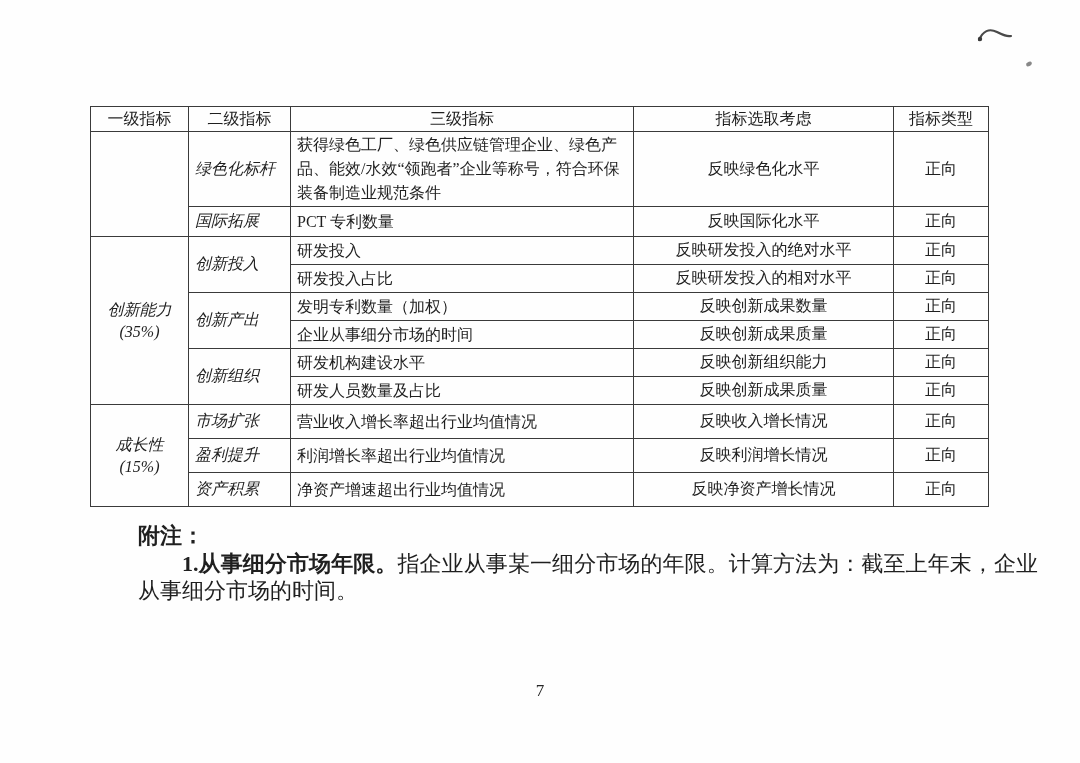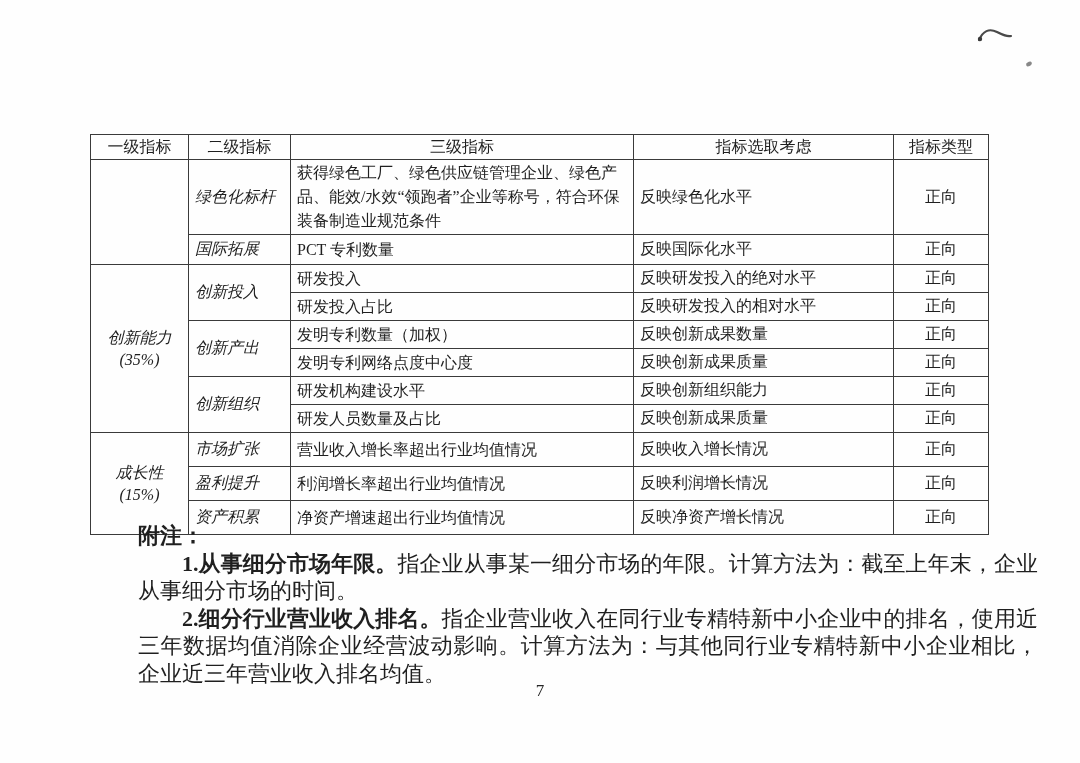--- a/index.html
+++ b/index.html
@@ -5,37 +5,37 @@
   html,body{margin:0;padding:0;}
   body{
     width:1080px;height:763px;position:relative;
     background:#fdfdfc;
     font-family:"Liberation Serif","DejaVu Serif",serif;
     color:#1f1f1f;
     overflow:hidden;
   }
   .page{position:absolute;inset:0;background:#fefefe;}
   
-  .table-wrap{position:absolute;left:90px;top:134px;}
+  .table-wrap{position:absolute;left:90px;top:106px;}
   table.ind{
     border-collapse:collapse;table-layout:fixed;width:898px;
   }
   table.ind th, table.ind td{
     border:1px solid #3a3a3a;
     font-size:16px;
     padding:1px 6px;
     overflow:hidden;
   }
   table.ind th{
     font-weight:normal;text-align:center;height:22px;padding:1px 2px;
   }
   td.c1{text-align:center;font-style:italic;}
   td.c2{text-align:left;font-style:italic;}
   td.c3{text-align:left;line-height:24px;}
-  td.c4{text-align:left;}
+  td.c4{text-align:center;}
   td.c5{text-align:center;}
   tr.r-green{height:74px;}
   tr.r30{height:30px;margin-top:25px;}
   tr.r28{height:28px;}
   tr.r34{height:34px;}
   .lvl1{line-height:22px;}
   
   .notes{
     position:absolute;left:90px;top:522px;width:900px;
     font-size:22px;line-height:27.5px;text-align:justify;margin-left:48px;
@@ -113,21 +113,21 @@
           <td class="c4">反映研发投入的相对水平</td>
           <td class="c5">正向</td>
         </tr>
         <tr class="r28">
           <td class="c2" rowspan="2">创新产出</td>
           <td class="c3">发明专利数量（加权）</td>
           <td class="c4">反映创新成果数量</td>
           <td class="c5">正向</td>
         </tr>
         <tr class="r28">
-          <td class="c3">发明专利网络点度中心度</td>
+          <td class="c3">企业从事细分市场的时间</td>
           <td class="c4">反映创新成果质量</td>
           <td class="c5">正向</td>
         </tr>
         <tr class="r28">
           <td class="c2" rowspan="2">创新组织</td>
           <td class="c3">研发机构建设水平</td>
           <td class="c4">反映创新组织能力</td>
           <td class="c5">正向</td>
         </tr>
         <tr class="r28">
@@ -158,18 +158,17 @@
           <td class="c4">反映净资产增长情况</td>
           <td class="c5">正向</td>
         </tr>
       </tbody>
     </table>
   </div>
 
   <div class="notes">
     <div class="label">附注：</div>
     <p><span class="b">1.从事细分市场年限。</span><span>指企业从事某一细分市场的年限。计算方法为：截至上年末，企业从事细分市场的时间。</span></p>
-    <p><span class="b">2.细分行业营业收入排名。</span><span>指企业营业收入在同行业专精特新中小企业中的排名，使用近三年数据均值消除企业经营波动影响。计算方法为：与其他同行业专精特新中小企业相比，企业近三年营业收入排名均值。</span></p>
   </div>
 
   <div class="pagenum">7</div>
 
 </div>
 
 </body></html>

